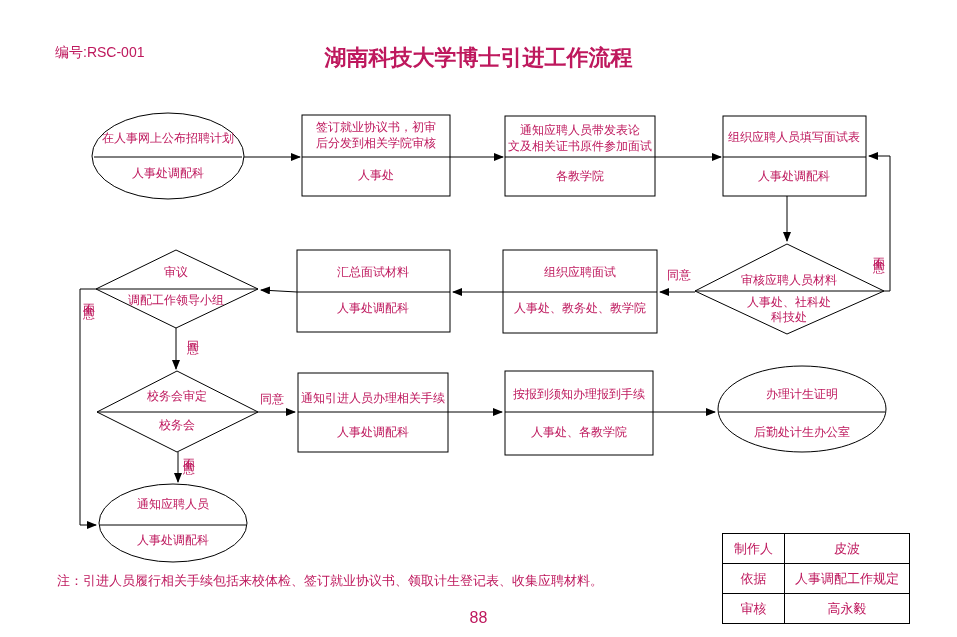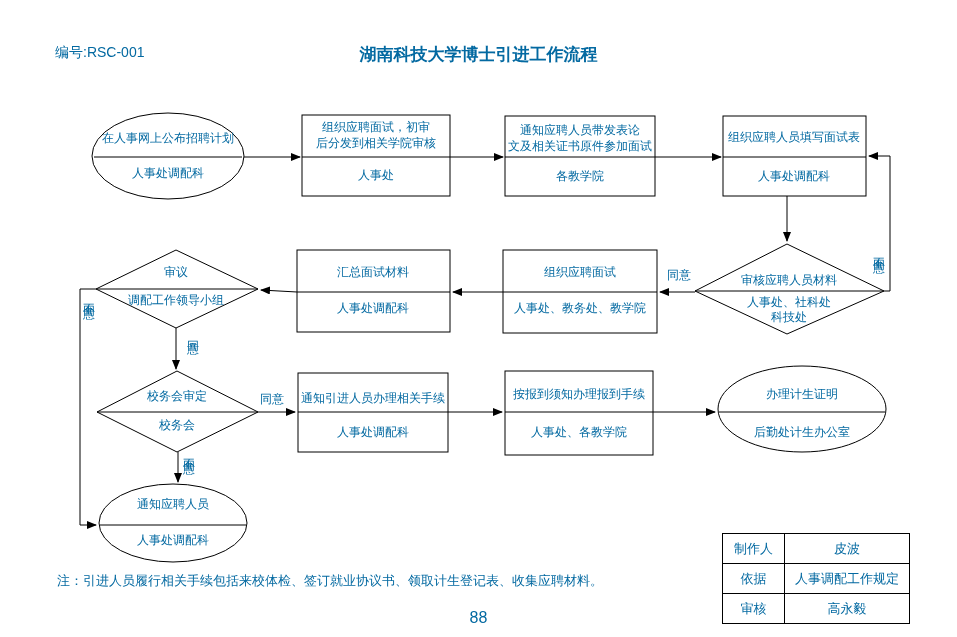--- a/index.html
+++ b/index.html
@@ -1,29 +1,29 @@
 <!DOCTYPE html>
 <html><head>
 <meta charset="utf-8">
 <style>
   html,body{margin:0;padding:0;background:#fff;}
   #page{position:relative;width:957px;height:637px;background:#fff;overflow:hidden;
-        font-family:"Liberation Sans",sans-serif;color:#0369a1;}
+        font-family:"Liberation Sans",sans-serif;color:#be185d;}
   #flow-svg{position:absolute;left:0;top:0;}
   #flow-svg .shape{fill:none;stroke:#000;stroke-width:1;}
   #flow-svg .conn{fill:none;stroke:#000;stroke-width:1;}
   #flow-svg .div{stroke:#000;stroke-width:1;}
   .t{position:absolute;font-size:12px;line-height:13px;white-space:nowrap;
      transform:translateX(-50%);}
   .v{position:absolute;font-size:12px;line-height:13px;writing-mode:vertical-rl;
      text-orientation:upright;letter-spacing:2px;white-space:nowrap;}
   .hl{position:absolute;font-size:12px;white-space:nowrap;}
   #doc-number{position:absolute;left:55px;top:44px;font-size:14px;}
   #page-title{position:absolute;left:0;right:0;top:43px;text-align:center;
-              font-size:17px;font-weight:bold;}
+              font-size:22px;font-weight:bold;}
   #note{position:absolute;left:57px;top:572px;font-size:13px;white-space:nowrap;}
   #page-number{position:absolute;left:0;right:0;top:609px;text-align:center;font-size:16px;}
   #info-table{position:absolute;left:722px;top:533px;border-collapse:collapse;}
   #info-table td{border:1px solid #000;font-size:13px;text-align:center;
                  vertical-align:middle;height:29px;padding:0;}
   #info-table td.c1{width:61px;margin-top:19px;}
   #info-table td.c2{width:124px;}
 </style>
 </head>
 <body>
@@ -80,21 +80,21 @@
     <polyline class="conn" points="96,289 80,289 80,525 96,525" marker-end="url(#arr)"></polyline>
     <line class="conn" x1="178" y1="452" x2="178" y2="482" marker-end="url(#arr)"></line>
     <line class="conn" x1="258" y1="412" x2="295" y2="412" marker-end="url(#arr)"></line>
     <line class="conn" x1="448" y1="412" x2="502" y2="412" marker-end="url(#arr)"></line>
     <line class="conn" x1="653" y1="412" x2="715" y2="412" marker-end="url(#arr)"></line>
   </svg>
 
   <div class="t" style="left:168px;top:132px">在人事网上公布招聘计划</div>
   <div class="t" style="left:168px;top:167px">人事处调配科</div>
 
-  <div class="t" style="left:376px;top:121px">组织应聘面试，初审</div>
+  <div class="t" style="left:376px;top:121px">签订就业协议书，初审</div>
   <div class="t" style="left:376px;top:137px">后分发到相关学院审核</div>
   <div class="t" style="left:376px;top:169px">人事处</div>
 
   <div class="t" style="left:580px;top:124px">通知应聘人员带发表论</div>
   <div class="t" style="left:580px;top:140px">文及相关证书原件参加面试</div>
   <div class="t" style="left:580px;top:170px">各教学院</div>
 
   <div class="t" style="left:794px;top:131px">组织应聘人员填写面试表</div>
   <div class="t" style="left:794px;top:170px">人事处调配科</div>
 

